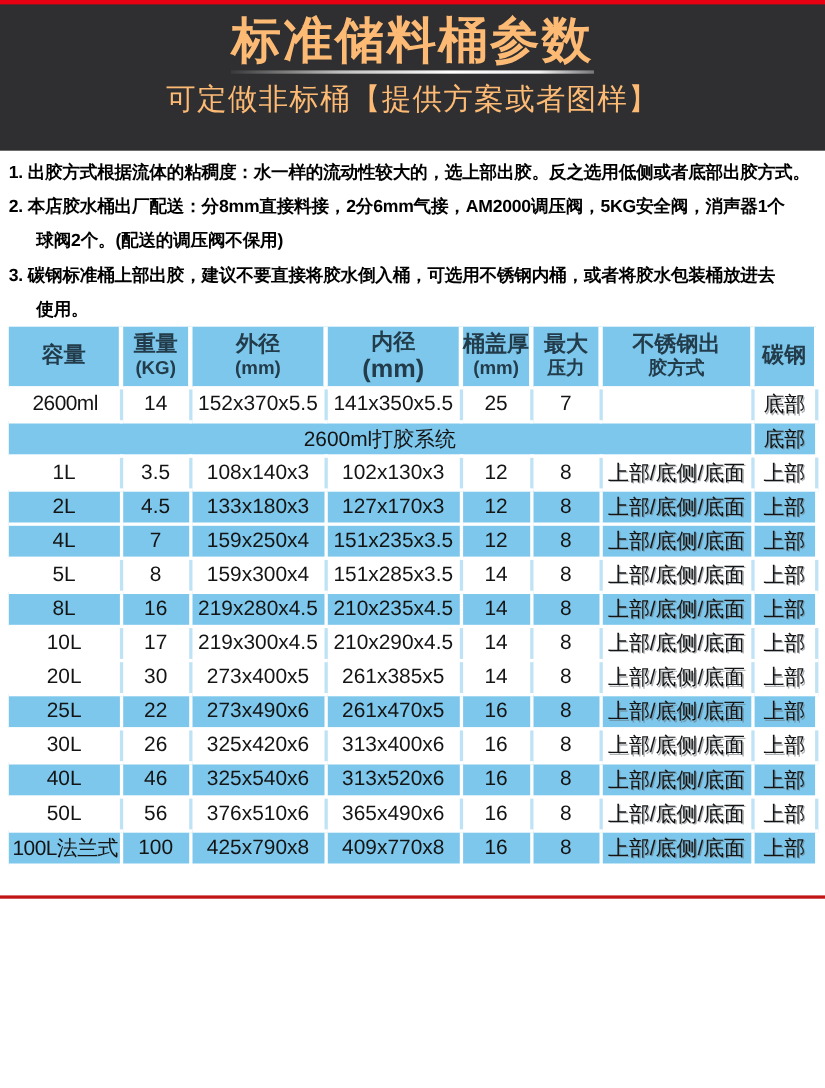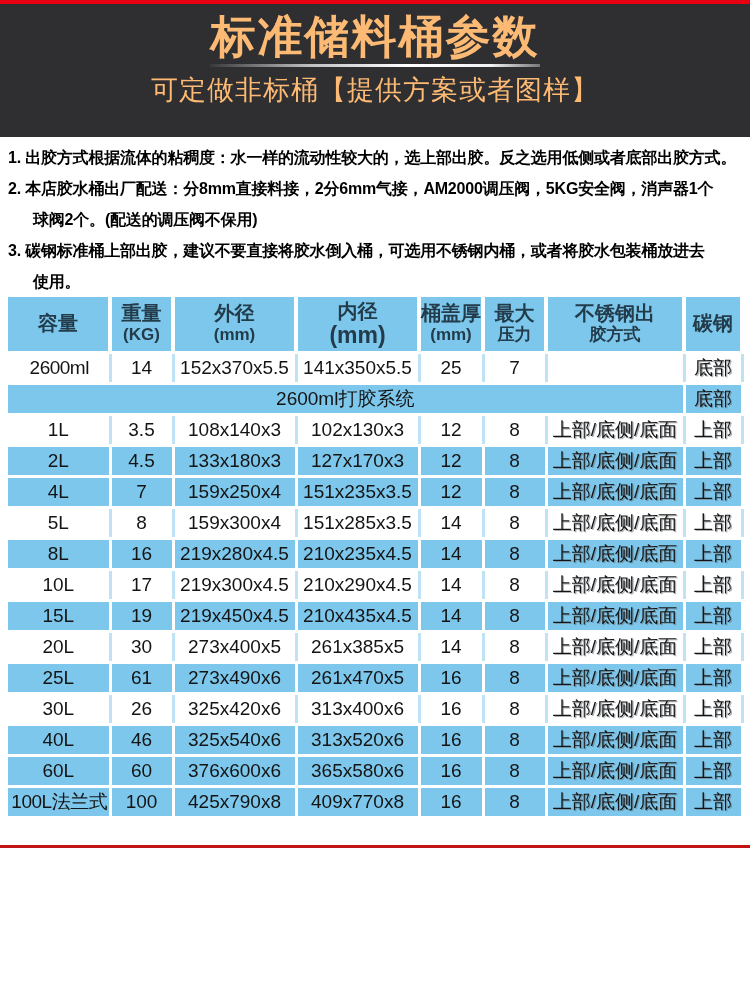--- a/index.html
+++ b/index.html
@@ -236,43 +236,33 @@
         <tr class="white">
           <td class="cap">10L</td>
           <td>17</td>
           <td>219x300x4.5</td>
           <td>210x290x4.5</td>
           <td>14</td>
           <td>8</td>
           <td class="glue">上部/底侧/底面</td>
           <td class="glue">上部</td>
         </tr>
-        <tr class="blue">
-          <td class="cap">15L</td>
-          <td>19</td>
-          <td>219x450x4.5</td>
-          <td>210x435x4.5</td>
-          <td>14</td>
-          <td>8</td>
-          <td class="glue">上部/底侧/底面</td>
-          <td class="glue">上部</td>
-        </tr>
         <tr class="white">
           <td class="cap">20L</td>
           <td>30</td>
           <td>273x400x5</td>
           <td>261x385x5</td>
           <td>14</td>
           <td>8</td>
           <td class="glue">上部/底侧/底面</td>
           <td class="glue">上部</td>
         </tr>
         <tr class="blue">
           <td class="cap">25L</td>
-          <td>61</td>
+          <td>22</td>
           <td>273x490x6</td>
           <td>261x470x5</td>
           <td>16</td>
           <td>8</td>
           <td class="glue">上部/底侧/底面</td>
           <td class="glue">上部</td>
         </tr>
         <tr class="white">
           <td class="cap">30L</td>
           <td>26</td>
@@ -286,25 +276,25 @@
         <tr class="blue">
           <td class="cap">40L</td>
           <td>46</td>
           <td>325x540x6</td>
           <td>313x520x6</td>
           <td>16</td>
           <td>8</td>
           <td class="glue">上部/底侧/底面</td>
           <td class="glue">上部</td>
         </tr>
-        <tr class="blue">
-          <td class="cap">60L</td>
-          <td>60</td>
-          <td>376x600x6</td>
-          <td>365x580x6</td>
+        <tr class="white">
+          <td class="cap">50L</td>
+          <td>56</td>
+          <td>376x510x6</td>
+          <td>365x490x6</td>
           <td>16</td>
           <td>8</td>
           <td class="glue">上部/底侧/底面</td>
           <td class="glue">上部</td>
         </tr>
         <tr class="blue">
           <td class="cap long">100L法兰式</td>
           <td>100</td>
           <td>425x790x8</td>
           <td>409x770x8</td>

